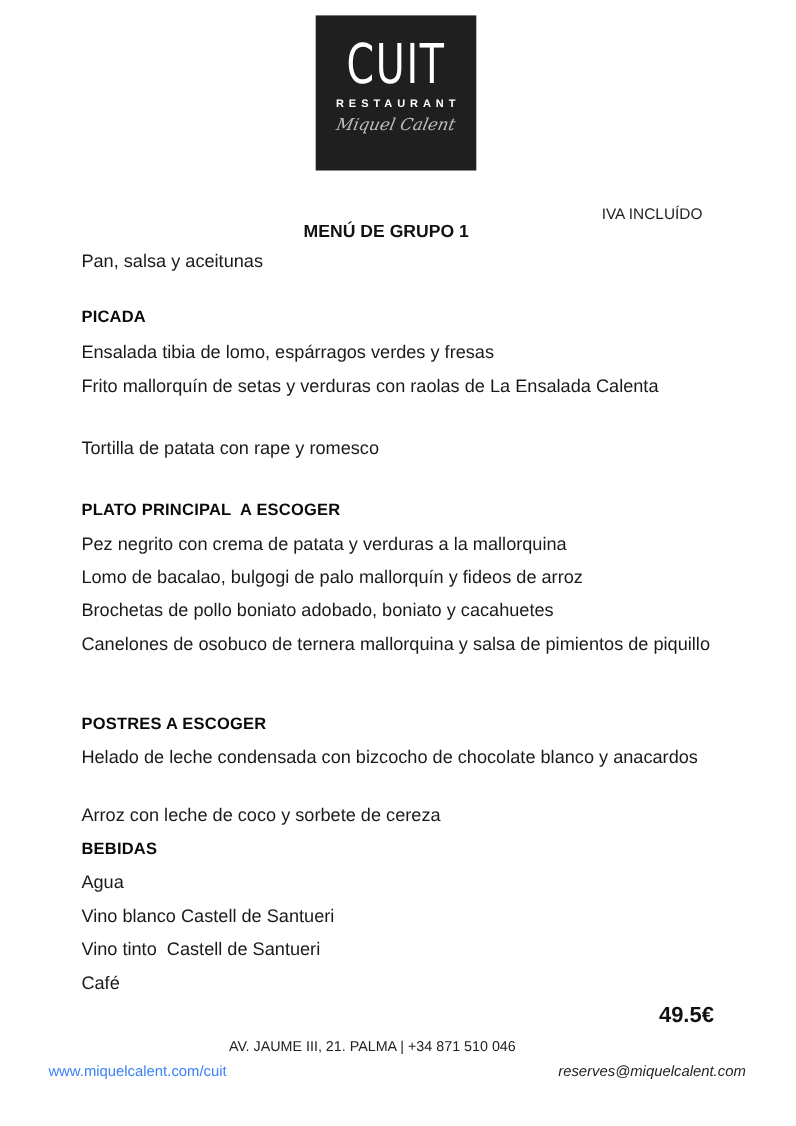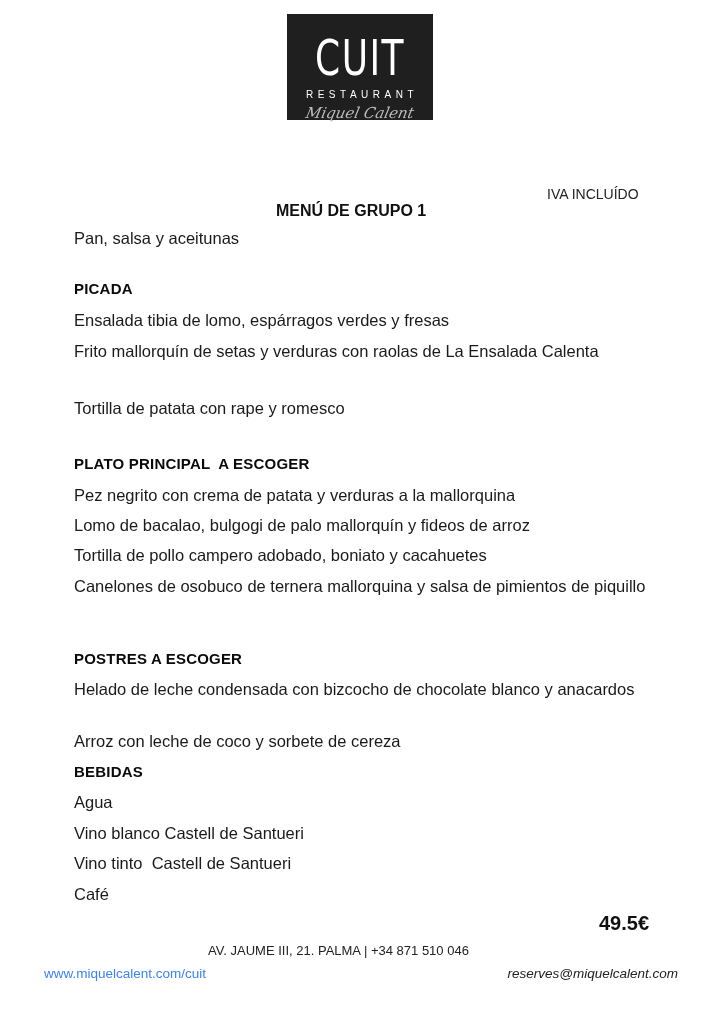--- a/index.html
+++ b/index.html
@@ -2,36 +2,36 @@
 <html><head>
   <meta charset="utf-8">
   <style>
     html, body { margin: 0; padding: 0; background: #ffffff; }
     body {
       width: 724px; height: 1024px; position: relative; overflow: hidden;
       font-family: "Liberation Sans", "DejaVu Sans", sans-serif;
       color: #1a1a1a;
     }
     .logo {
-      position: absolute; left: 287px; top: 14px; width: 146px; height: 106px;
+      position: absolute; left: 287px; top: 14px; width: 146px; height: 141px;
       background: #1f1f1f;
     }
     .logo-cuit {
       position: absolute; left: 0; right: 0; top: 16px;
       text-align: center; color: #ffffff;
       font-family: "DejaVu Sans", sans-serif;
       font-size: 50px; line-height: 56px; letter-spacing: 2px;
       transform: scaleX(0.72); transform-origin: center;
       font-weight: normal;
     }
     .logo-restaurant {
       position: absolute; left: 0; right: 0; top: 75px;
       text-align: center; color: #ffffff;
       font-family: "Liberation Sans", sans-serif;
-      font-weight: normal; font-size: 10px; letter-spacing: 4.5px;
+      font-weight: bold; font-size: 10px; letter-spacing: 4.5px;
       padding-left: 4px;
     }
     .logo-signature {
       position: absolute; left: 0; right: 0; top: 90px;
       text-align: center; color: #bdbdbd;
       font-family: "DejaVu Serif", serif; font-style: italic;
       font-size: 15px; letter-spacing: 0px;
       transform: skewX(-12deg);
     }
     .menu-title {
@@ -80,21 +80,21 @@
 <div class="text" style="top:228px">Pan, salsa y aceitunas</div>
 
 <div class="heading" style="top:280px">PICADA</div>
 <div class="text" style="top:310px">Ensalada tibia de lomo, espárragos verdes y fresas</div>
 <div class="text" style="top:341px; width:560px">Frito mallorquín de setas y verduras con raolas de La Ensalada Calenta</div>
 <div class="text" style="top:398px">Tortilla de patata con rape y romesco</div>
 
 <div class="heading" style="top:455px; white-space:pre">PLATO PRINCIPAL  A ESCOGER</div>
 <div class="text" style="top:485px">Pez negrito con crema de patata y verduras a la mallorquina</div>
 <div class="text" style="top:515px">Lomo de bacalao, bulgogi de palo mallorquín y fideos de arroz</div>
-<div class="text" style="top:545px">Tortilla de pollo campero adobado, boniato y cacahuetes</div>
+<div class="text" style="top:545px">Brochetas de pollo boniato adobado, boniato y cacahuetes</div>
 <div class="text" style="top:576px; width:590px">Canelones de osobuco de ternera mallorquina y salsa de pimientos de piquillo</div>
 
 <div class="heading" style="top:650px">POSTRES A ESCOGER</div>
 <div class="text" style="top:679px; width:580px">Helado de leche condensada con bizcocho de chocolate blanco y anacardos</div>
 <div class="text" style="top:731px">Arroz con leche de coco y sorbete de cereza</div>
 
 <div class="heading" style="top:763px">BEBIDAS</div>
 <div class="text" style="top:792px">Agua</div>
 <div class="text" style="top:823px">Vino blanco Castell de Santueri</div>
 <div class="text" style="top:853px; white-space:pre">Vino tinto  Castell de Santueri</div>

